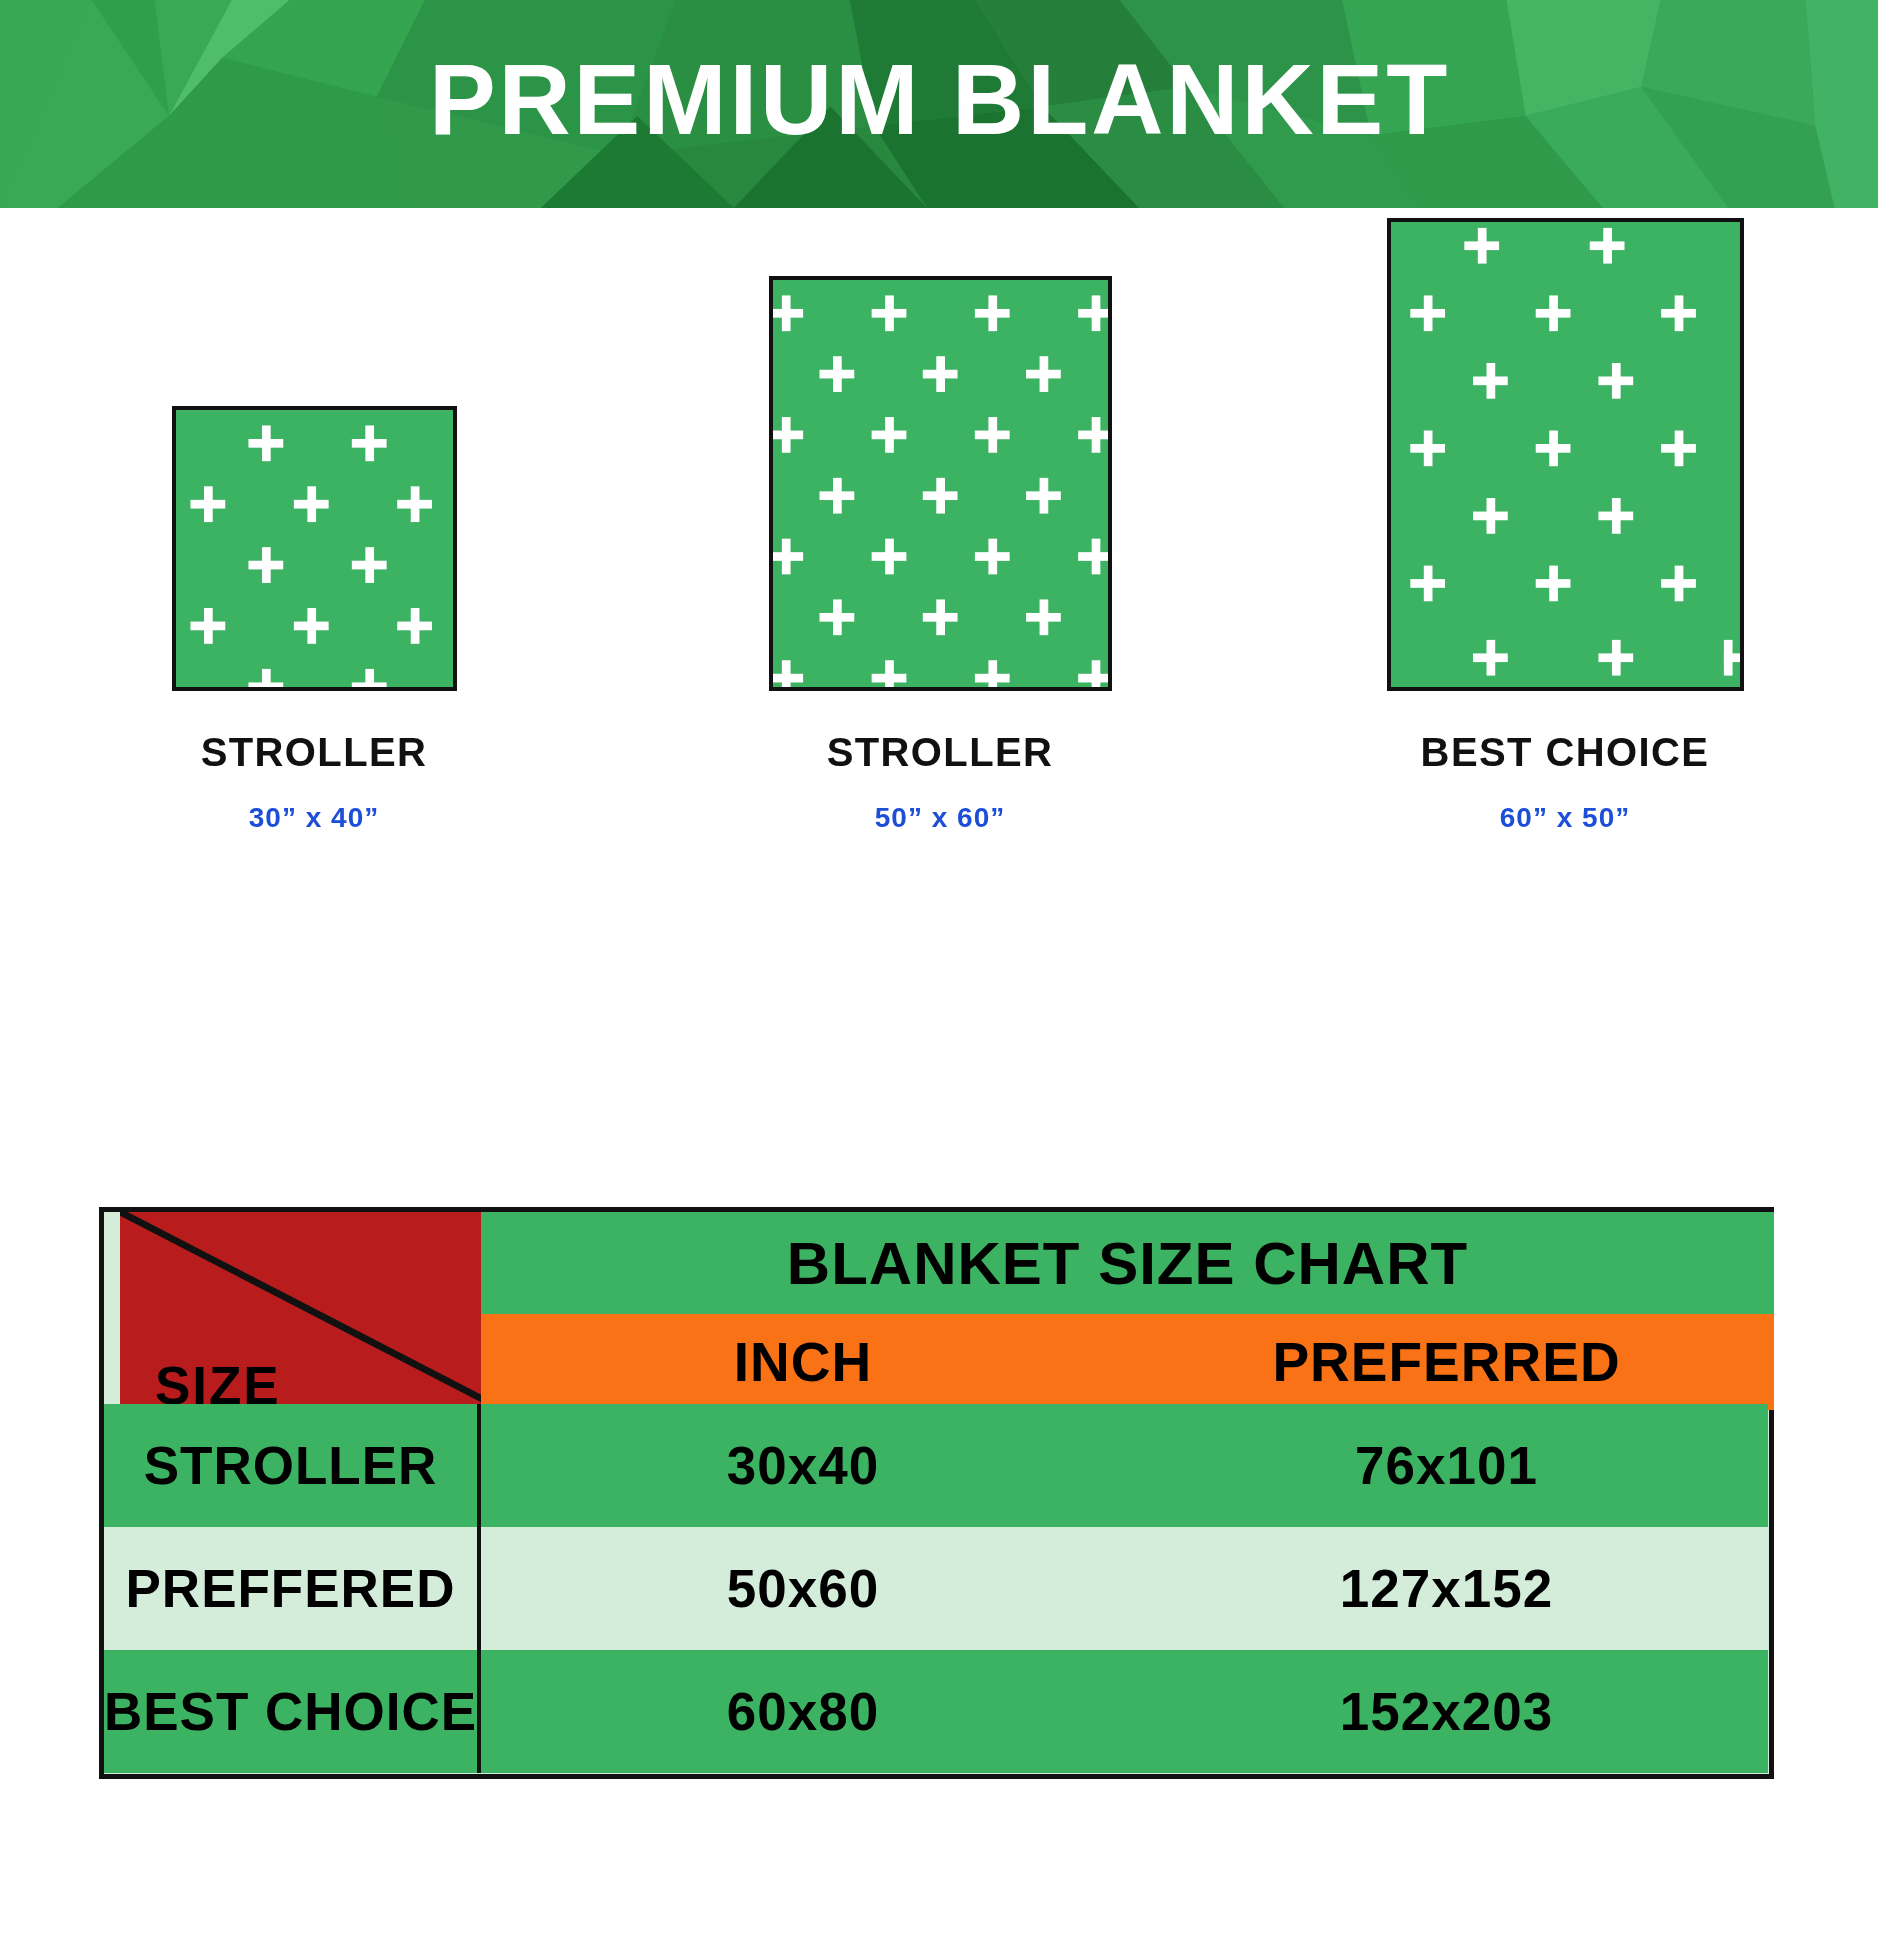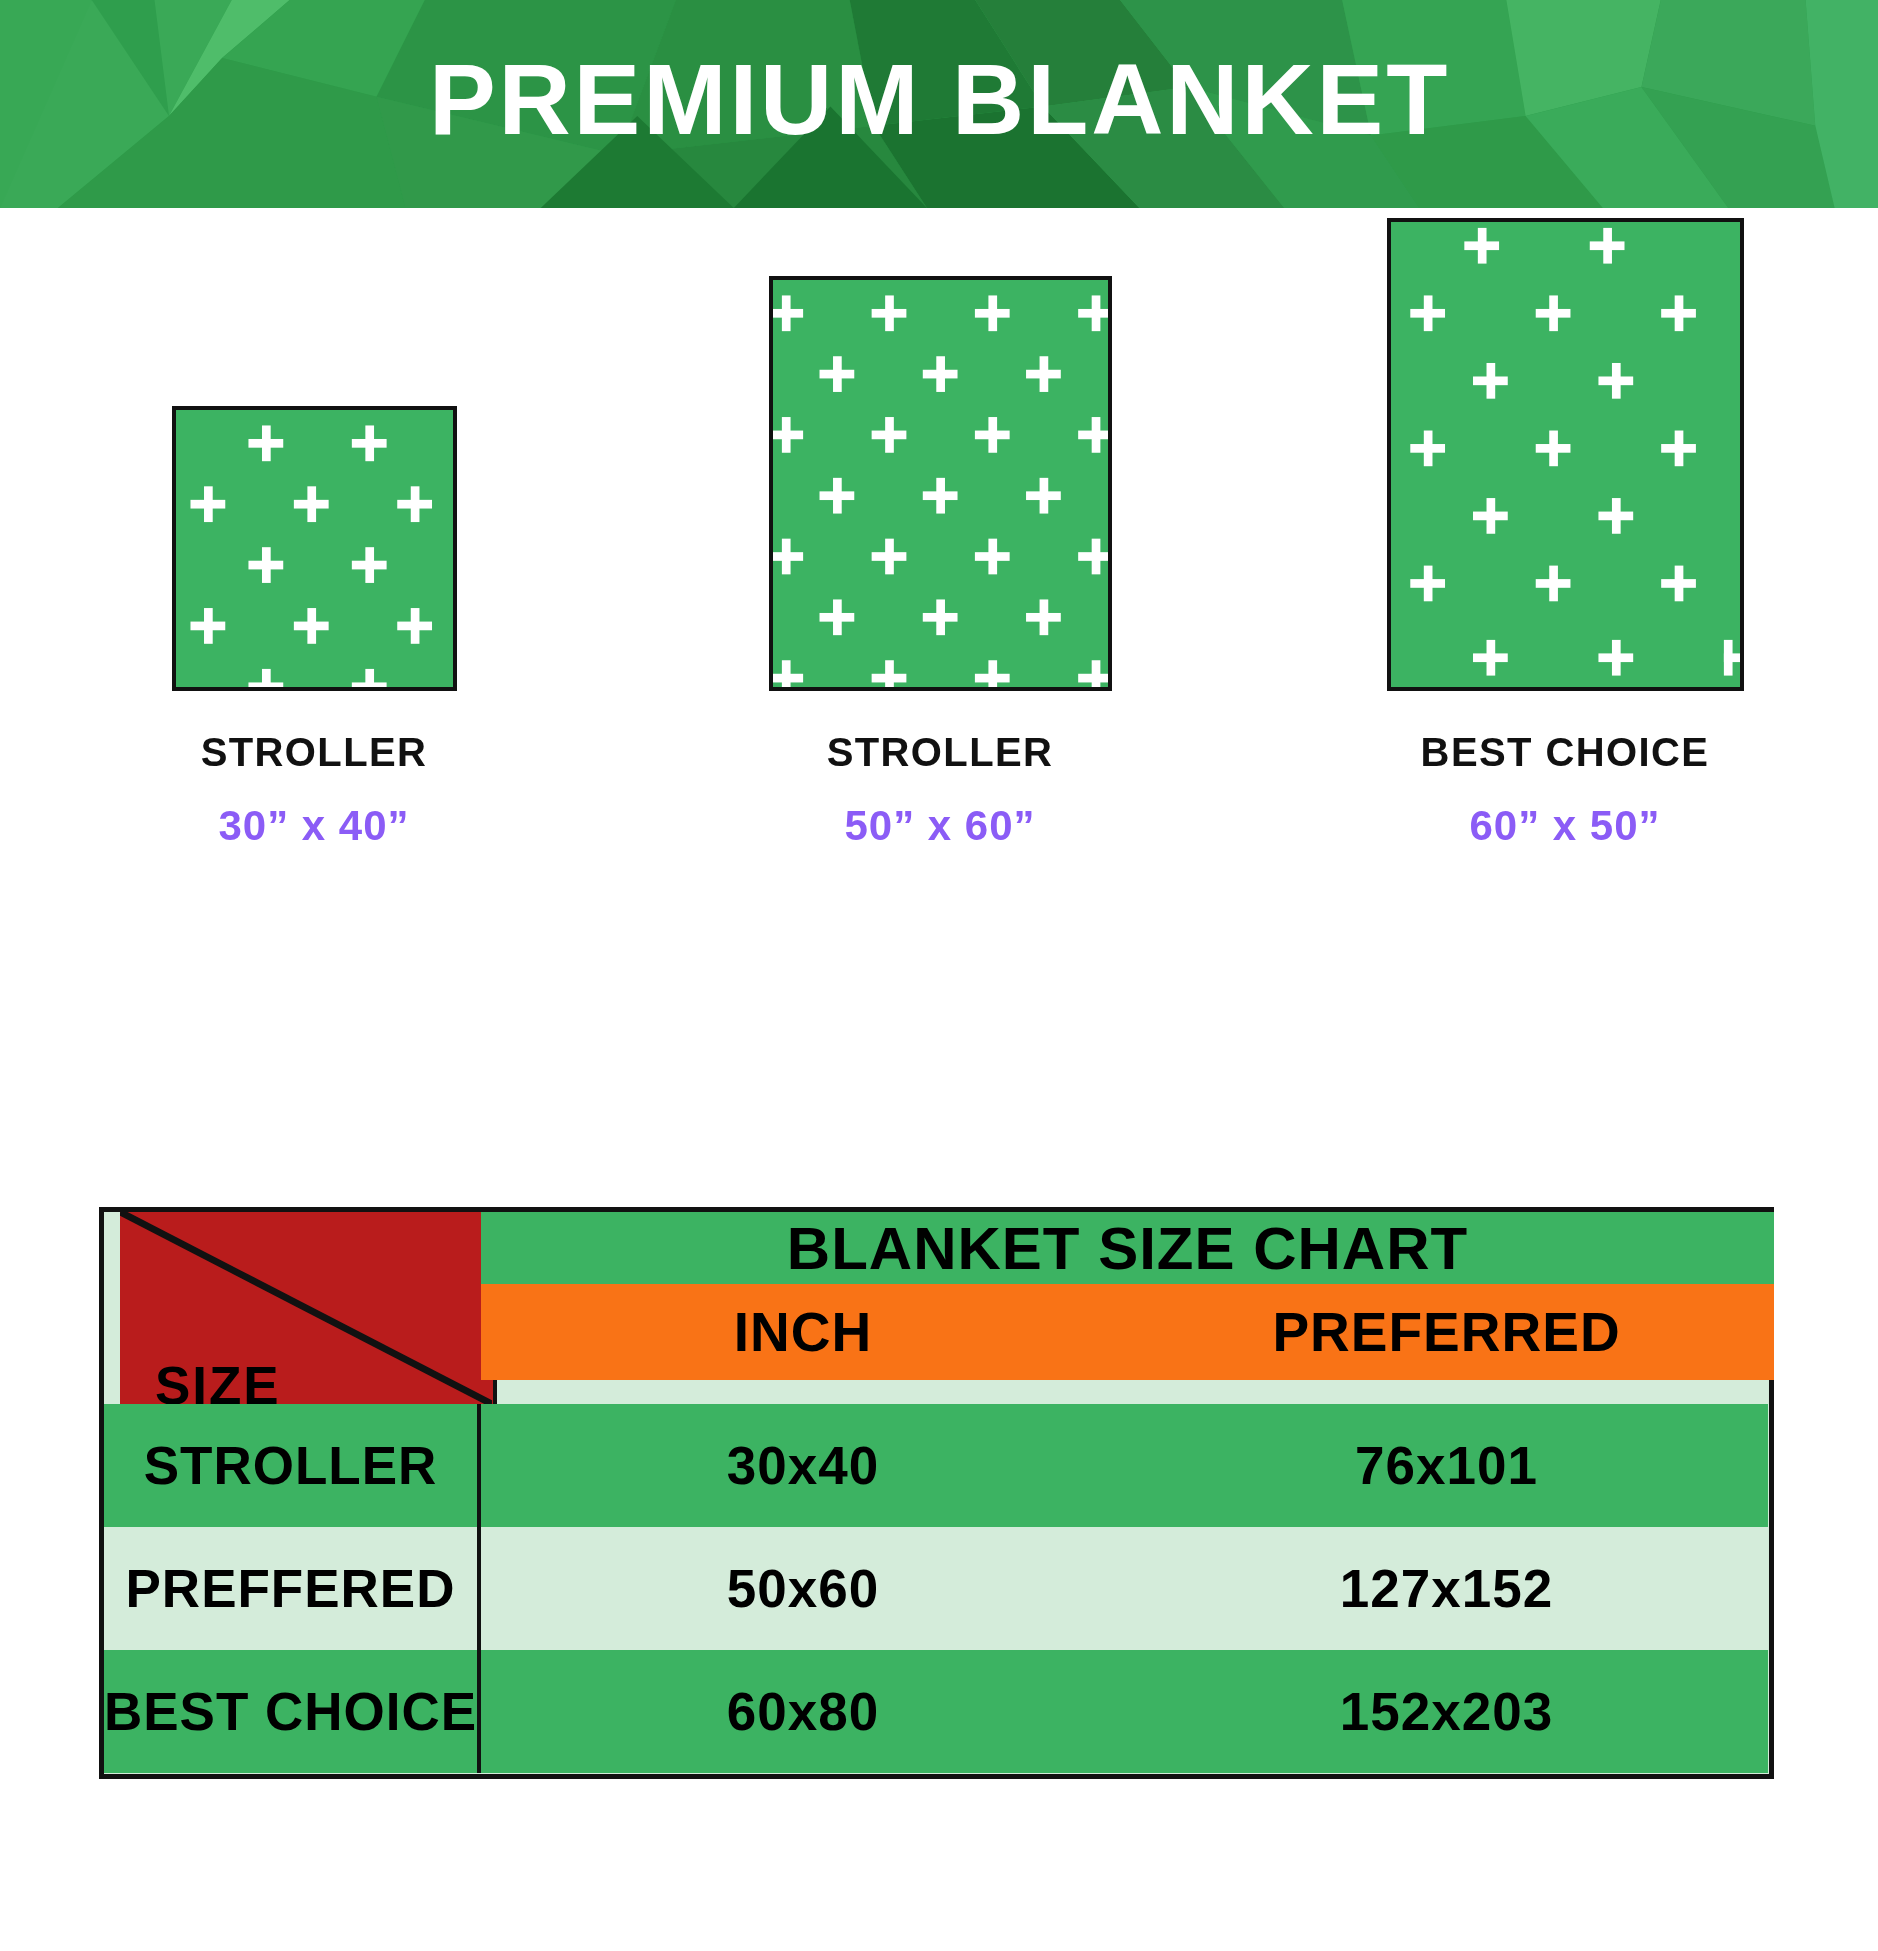--- a/index.html
+++ b/index.html
@@ -83,22 +83,22 @@
     font-family: "Liberation Sans", sans-serif;
     font-weight: bold;
     font-size: 40px;
     color: #111111;
     letter-spacing: 1.4px;
     white-space: nowrap;
   }
   .swatch-dims {
     font-family: "Liberation Sans", sans-serif;
     font-weight: bold;
-    font-size: 42px;
-    color: #8b5cf6;
+    font-size: 28px;
+    color: #1d4ed8;
     letter-spacing: 1px;
     white-space: nowrap;
   }
 
   
   #swatch-group-0 { left: 0px;    top: 0px;  width: 628px; }
   #swatch-group-0 .swatch-box { width: 285px; height: 285px; margin-top: 0px; }
   
   #swatch-group-1 { left: 626px;  top: 0px;  width: 628px; }
   #swatch-group-1 .swatch-box { width: 343px; height: 415px; margin-top: -130px; }
@@ -166,21 +166,21 @@
   }
 
   .right-stack {
     position: absolute;
     left: 377px;
     top: 0;
     width: 1293px;
     box-sizing: border-box;
   }
   .title-row {
-    height: 72px;
+    height: 102px;
     background: #3cb362;
     display: flex;
     align-items: center;
     justify-content: center;
   }
   .title-row .cell-title {
     font-family: "Liberation Sans Narrow", "Liberation Sans", sans-serif;
     font-weight: bold;
     font-size: 60px;
     letter-spacing: 1px;

